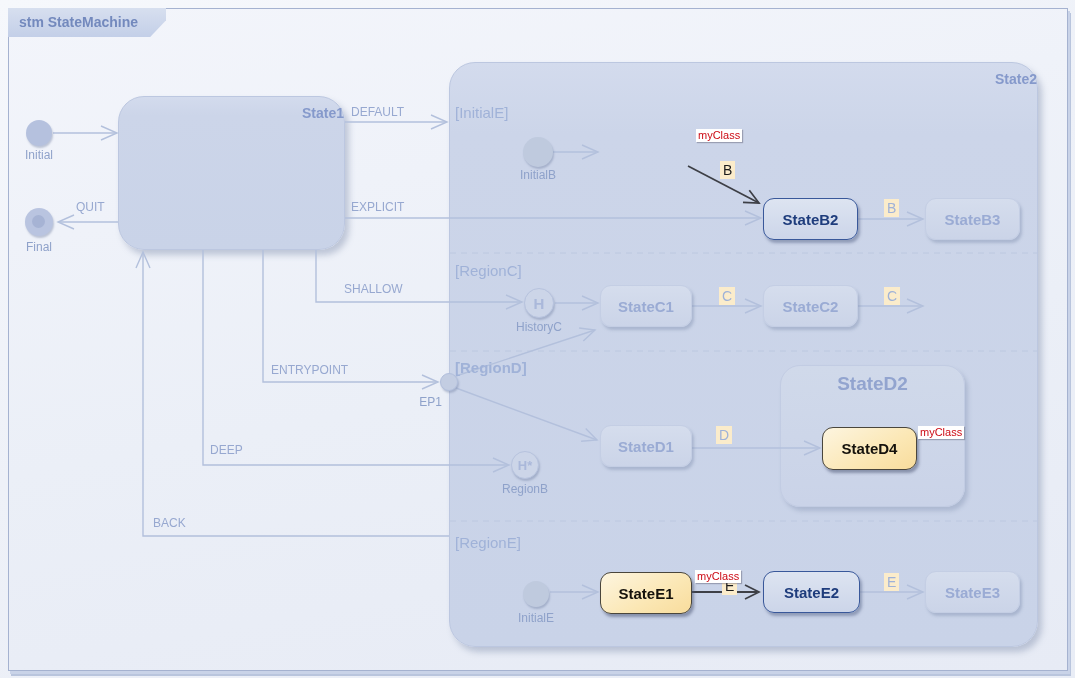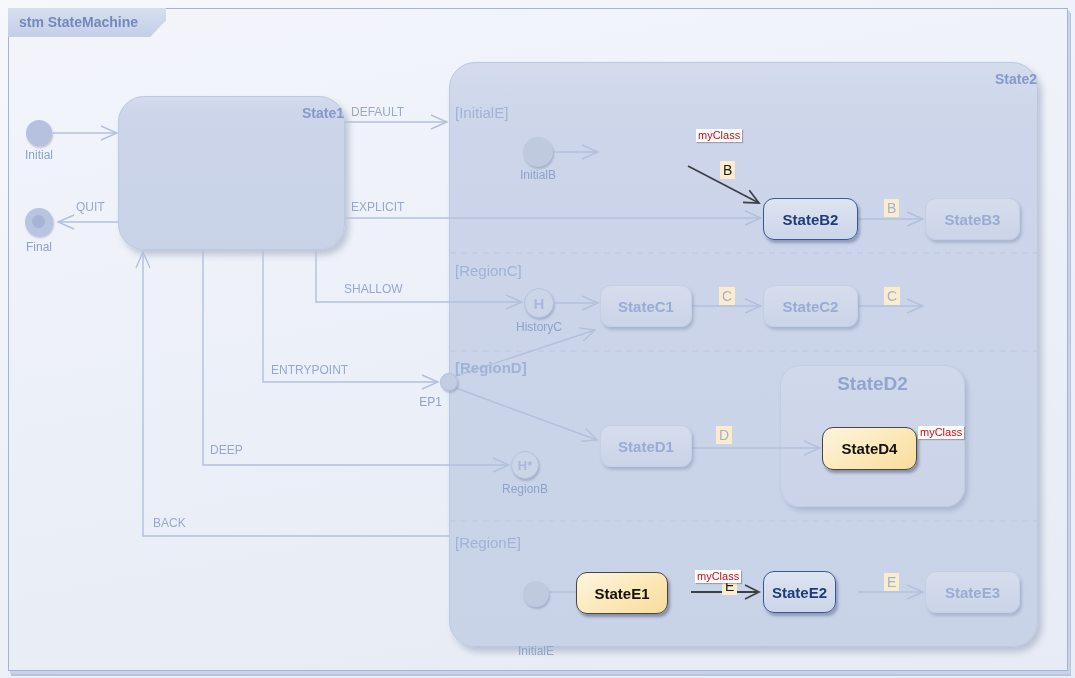--- a/index.html
+++ b/index.html
@@ -173,21 +173,21 @@
 
   <div class="circle c-solid" style="left:440px;top:373px;width:18px;height:18px;background:#c3cde2;border:1px solid #b2bfdc;"></div>
   <div class="nodelabel" style="left:408px;top:395px;width:34px;text-align:right;">EP1</div>
 
   <div class="circle c-history" style="left:511px;top:451px;width:28px;height:28px;font-size:13px;">
     <span>H*</span>
   </div>
   <div class="nodelabel" style="left:494px;top:482px;width:62px;">RegionB</div>
 
   <div class="circle c-solid" style="left:523px;top:581px;width:26px;height:26px;background:#bfcade;"></div>
-  <div class="nodelabel" style="left:508px;top:644px;width:56px;">InitialE</div>
+  <div class="nodelabel" style="left:508px;top:611px;width:56px;">InitialE</div>
 
   <div class="regionlabel" style="left:455px;top:104px;">[InitialE]</div>
   <div class="regionlabel" style="left:455px;top:262px;">[RegionC]</div>
   <div class="regionlabel" style="left:455px;top:359px;font-weight:bold;">[RegionD]</div>
   <div class="regionlabel" style="left:455px;top:534px;">[RegionE]</div>
 
   <div class="state leaf active" style="left:763px;top:198px;width:95px;height:42px;">
     <span>StateB2</span>
   </div>
   <div class="state leaf faded" style="left:925px;top:198px;width:95px;height:42px;">
@@ -201,24 +201,24 @@
     <span>StateC2</span>
   </div>
 
   <div class="state leaf faded" style="left:600px;top:425px;width:92px;height:42px;">
     <span>StateD1</span>
   </div>
   <div class="state leaf highlight" style="left:822px;top:427px;width:95px;height:43px;">
     <span>StateD4</span>
   </div>
 
-  <div class="state leaf highlight" style="left:576px;top:572px;width:92px;height:42px;">
+  <div class="state leaf highlight" style="left:600px;top:572px;width:92px;height:42px;">
     <span>StateE1</span>
   </div>
-  <div class="state leaf active" style="left:763px;top:571px;width:73px;height:42px;">
+  <div class="state leaf active" style="left:763px;top:571px;width:97px;height:42px;">
     <span>StateE2</span>
   </div>
   <div class="state leaf faded" style="left:925px;top:571px;width:95px;height:42px;">
     <span>StateE3</span>
   </div>
 
   <div class="translabel" style="left:76px;top:200px;">QUIT</div>
   <div class="translabel" style="left:351px;top:105px;">DEFAULT</div>
   <div class="translabel" style="left:351px;top:200px;">EXPLICIT</div>
   <div class="translabel" style="left:344px;top:282px;">SHALLOW</div>

